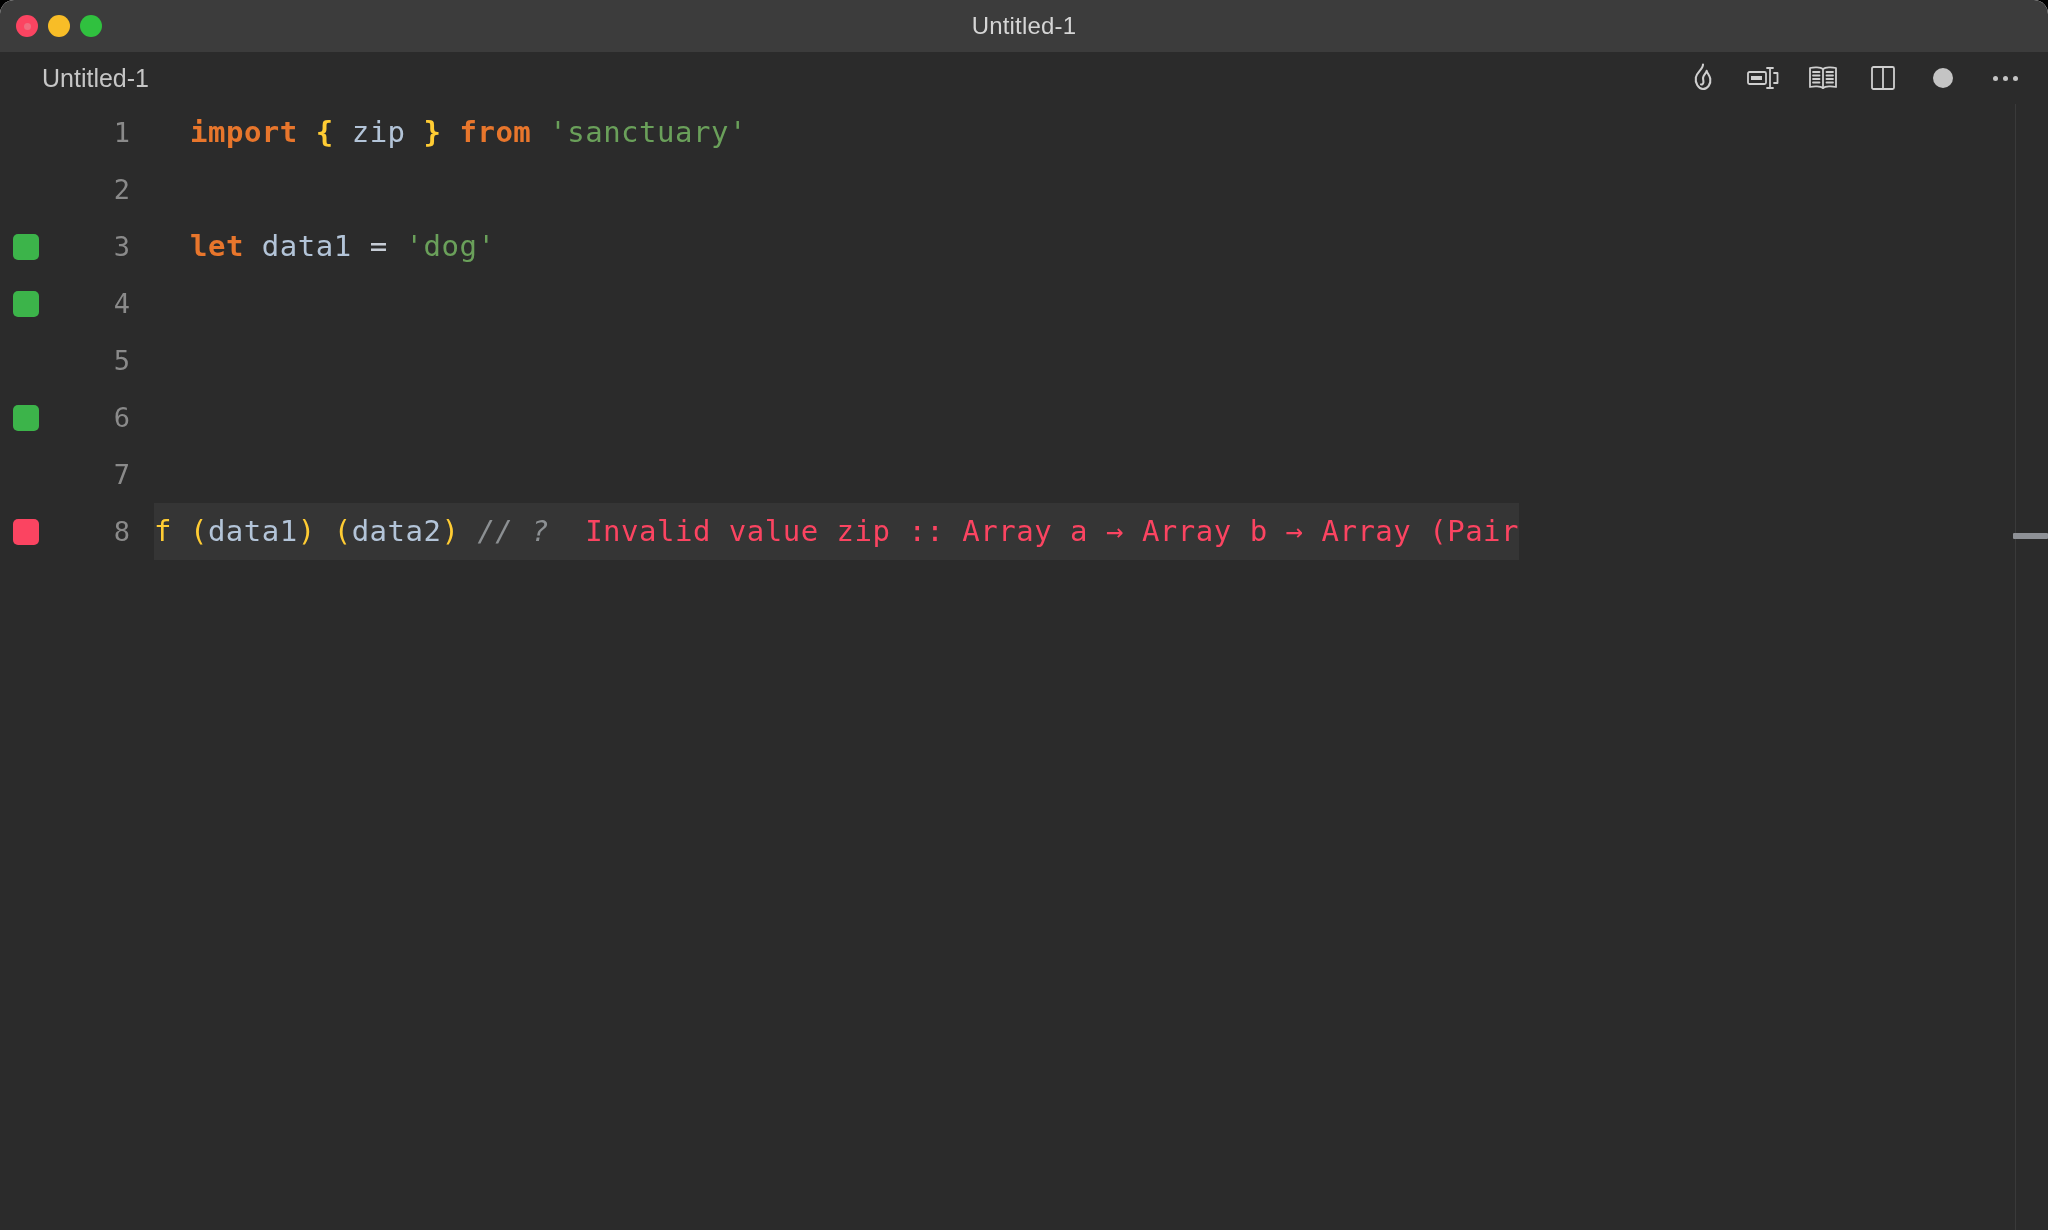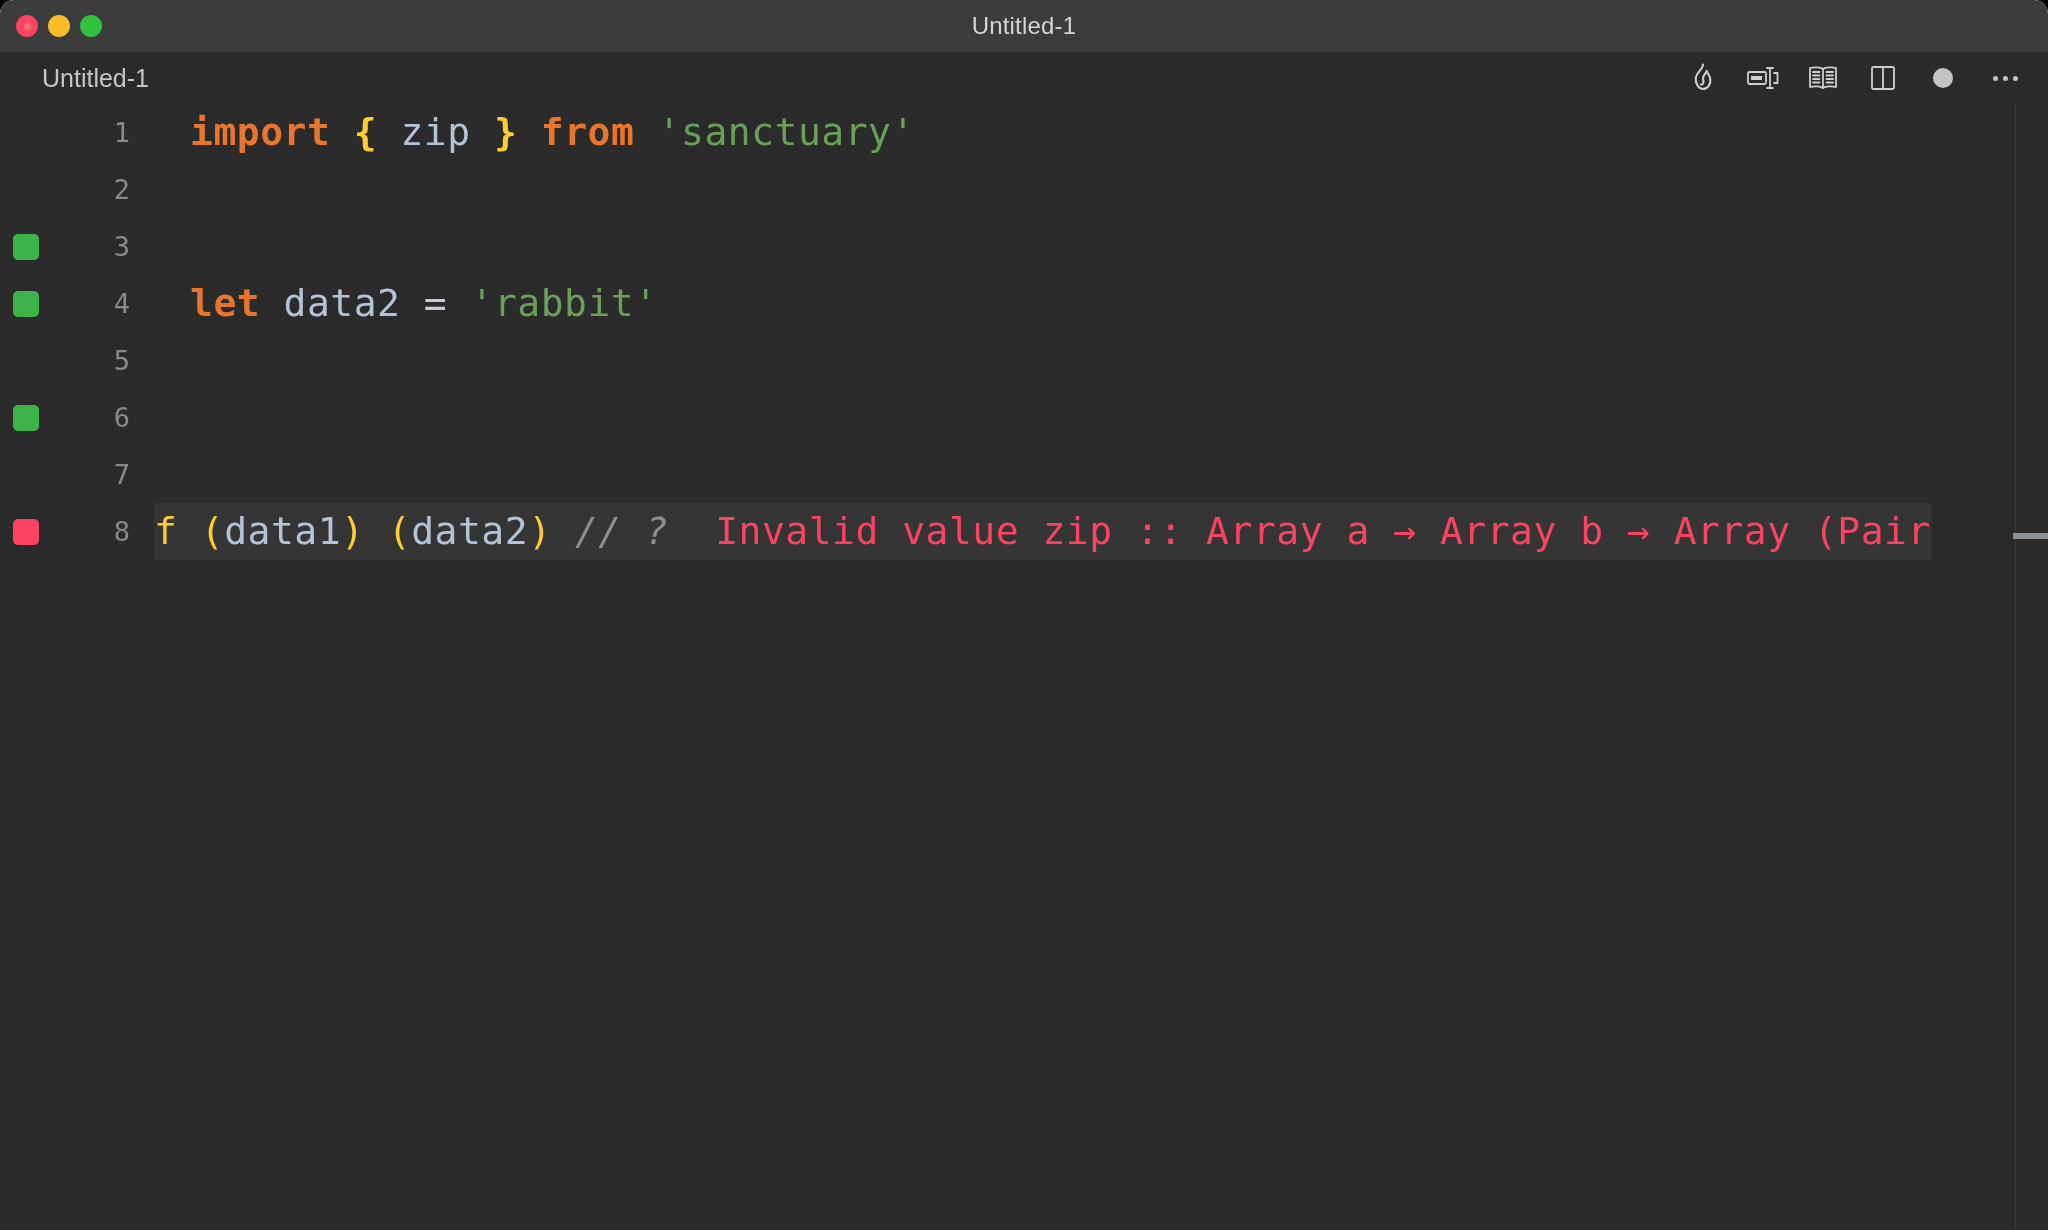--- a/index.html
+++ b/index.html
@@ -156,21 +156,21 @@
     width: 130px;
     text-align: right;
     padding-right: 0;
     color: #8a8a8a;
     font-size: 27px;
     font-family: "DejaVu Sans Mono", monospace;
     flex: 0 0 130px;
   }
   .code {
     margin-left: 60px;
-    font-size: 38px;
+    font-size: 29px;
     font-family: "DejaVu Sans Mono", monospace;
     letter-spacing: 0.5px;
     padding: 7px 0;
     line-height: 43px;
   }
 
   .t-kw      { color: #e8762c; font-weight: bold; }
   .t-brace   { color: #ffcc33; font-weight: bold; }
   .t-var     { color: #b3c4d8; }
   .t-op      { color: #c7cdd6; }
@@ -260,22 +260,22 @@
         <i></i>
       </span>
 
     </div>
   </div>
 
   <div id="editor">
     <div id="code-lines">
         <div class="code-line"><span class="lineno">1</span><span class="code"><span class="t-kw">import</span><span class="t-op"> </span><span class="t-brace">{</span><span class="t-op"> </span><span class="t-var">zip</span><span class="t-op"> </span><span class="t-brace">}</span><span class="t-op"> </span><span class="t-kw">from</span><span class="t-op"> </span><span class="t-str">'sanctuary'</span></span></div>
         <div class="code-line"><span class="lineno">2</span><span class="code"></span></div>
-        <div class="code-line"><span class="marker ok"></span><span class="lineno">3</span></div>
-        <div class="code-line"><span class="marker ok"></span><span class="lineno">4</span><span class="code"><span class="t-kw">let</span><span class="t-op"> </span><span class="t-var">data2</span><span class="t-op"> = </span><span class="t-str">'rabbit'</span></span></div>
+        <div class="code-line"><span class="marker ok"></span><span class="lineno">3</span><span class="code"><span class="t-kw">let</span><span class="t-op"> </span><span class="t-var">data1</span><span class="t-op"> = </span><span class="t-str">'dog'</span></span></div>
+        <div class="code-line"><span class="marker ok"></span><span class="lineno">4</span></div>
         <div class="code-line"><span class="lineno">5</span><span class="code"></span></div>
         <div class="code-line"><span class="marker ok"></span><span class="lineno">6</span></div>
         <div class="code-line"><span class="lineno">7</span><span class="code"></span></div>
         <div class="code-line error-line"><span class="marker err"></span><span class="lineno">8</span><span class="code"><span class="t-fn">f</span><span class="t-op"> </span><span class="t-paren">(</span><span class="t-var">data1</span><span class="t-paren">)</span><span class="t-op"> </span><span class="t-paren">(</span><span class="t-var">data2</span><span class="t-paren">)</span><span class="t-op"> </span><span class="t-comment">// ?</span><span class="t-op">  </span><span class="t-err">Invalid value zip :: Array a → Array b → Array (Pair</span></span></div>
       </div>
     <div id="ruler"></div>
     <div id="scroll-mark"></div>
   </div>
 
 </div>

